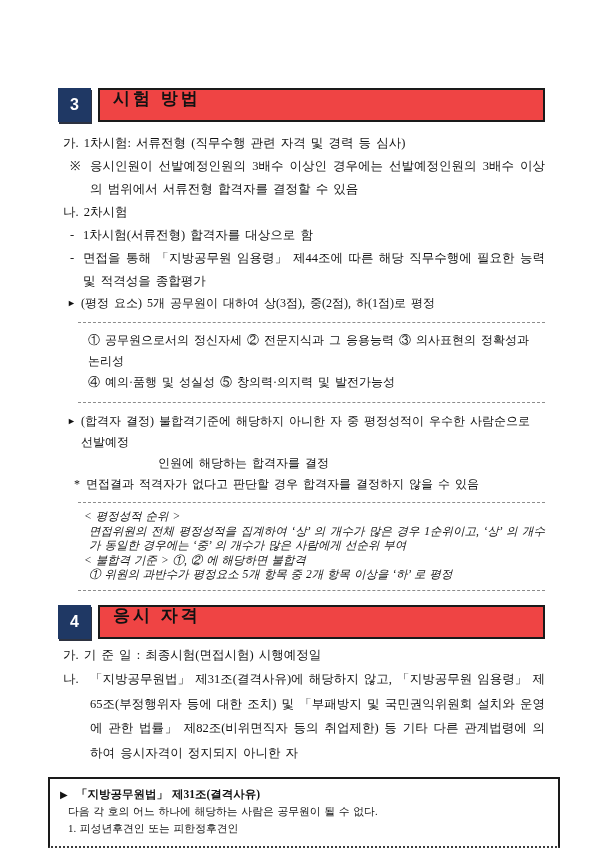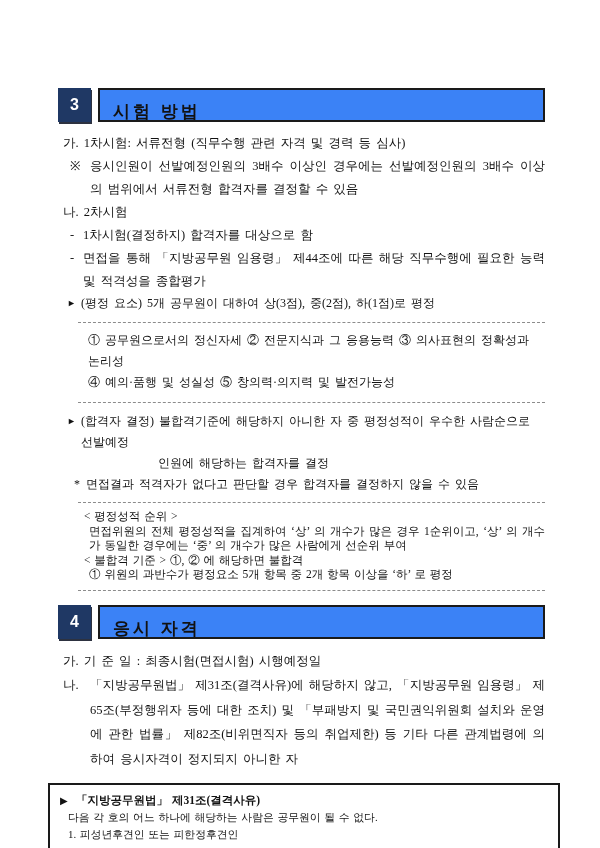--- a/index.html
+++ b/index.html
@@ -12,22 +12,22 @@
   
   .sec-header{display:flex;align-items:stretch;gap:7px;height:34px;}
   .sec-num{
     width:33px;flex:none;background:#1F3864;color:#ffffff;
     display:flex;align-items:center;justify-content:center;
     font-family:"Liberation Sans","DejaVu Sans",sans-serif;
     font-weight:bold;font-size:16px;
     box-shadow:1px 2px 0 rgba(8,14,30,0.85);
   }
   .sec-title-box{
-    flex:1;border:2px solid #1a1a1a;box-sizing:border-box;background:#3b82f6;
-    display:flex;align-items:flex-end;padding-left:13px;
+    flex:1;border:2px solid #1a1a1a;box-sizing:border-box;background:#ef4444;
+    display:flex;align-items:flex-start;padding-left:13px;
   }
   .sec-title{
     font-family:"Liberation Sans","DejaVu Sans",sans-serif;
     font-weight:bold;font-size:17px;letter-spacing:3px;line-height:1;
   }
   
   .s-body{margin-top:10px;font-size:12.5px;line-height:23px;word-spacing:2px;}
   .ln{display:flex;}
   .mk{flex:none;}
   .b{font-weight:normal;}
@@ -40,26 +40,26 @@
   
   .factors{
     margin:8px 0 0 20px;border-top:1px dashed #8c8c8c;border-bottom:1px dashed #8c8c8c;
     padding:7px 0 9px 10px;font-size:12px;line-height:21px;word-spacing:2px;
   }
   .pass2{padding-left:100px;font-size:12px;line-height:21px;}
   .star{font-size:12px;line-height:21px;}
   .star .mk{width:12px;margin-left:16px;}
   .rankbox{
     margin:7px 0 0 20px;border-top:1px dashed #8c8c8c;border-bottom:1px dashed #8c8c8c;
-    padding:6px 0 8px 6px;font-size:11.5px;line-height:14.5px;word-spacing:1px;
+    padding:6px 0 8px 6px;font-size:11.5px;line-height:14.5px;word-spacing:1px;font-style:italic;
   }
   .rankbox .inner{padding-left:5px;}
   
   .sec4{margin-top:14px;}
-  .s4{margin-top:10px;font-size:12.5px;line-height:24.5px;word-spacing:2px;}
+  .s4{margin-top:4px;font-size:12.5px;line-height:24.5px;word-spacing:2px;}
   .na4 .mk{width:27px;margin-left:5px;}
   
   .lawbox{
     margin:12px -15px 0 -10px;
     border:2px solid #1a1a1a;border-bottom:2px dotted #3a3a3a;
     padding:7px 10px 9px 10px;box-sizing:border-box;
     font-size:10.8px;line-height:17px;word-spacing:1px;
   }
   .lawbox .title{font-weight:bold;font-size:11.5px;display:flex;}
   .lawbox .title .mk{width:16px;font-size:10px;line-height:17px;}
@@ -86,21 +86,21 @@
         </div>
         <div class="ln note">
           <span class="mk">※</span>
           <span class="just">응시인원이 선발예정인원의 3배수 이상인 경우에는 선발예정인원의 3배수 이상의 범위에서 서류전형 합격자를 결정할 수 있음</span>
         </div>
         <div class="ln lv0">
           <span class="b">나. 2차시험</span>
         </div>
         <div class="ln sub">
           <span class="mk">-</span>
-          <span>1차시험(결정하지) 합격자를 대상으로 함</span>
+          <span>1차시험(서류전형) 합격자를 대상으로 함</span>
         </div>
         <div class="ln sub">
           <span class="mk">-</span>
           <span class="just">면접을 통해 「지방공무원 임용령」 제44조에 따른 해당 직무수행에 필요한 능력 및 적격성을 종합평가</span>
         </div>
         <div class="ln arrow">
           <span class="mk">►</span>
           <span>(평정 요소) 5개 공무원이 대하여 상(3점), 중(2점), 하(1점)로 평정</span>
         </div>
 

